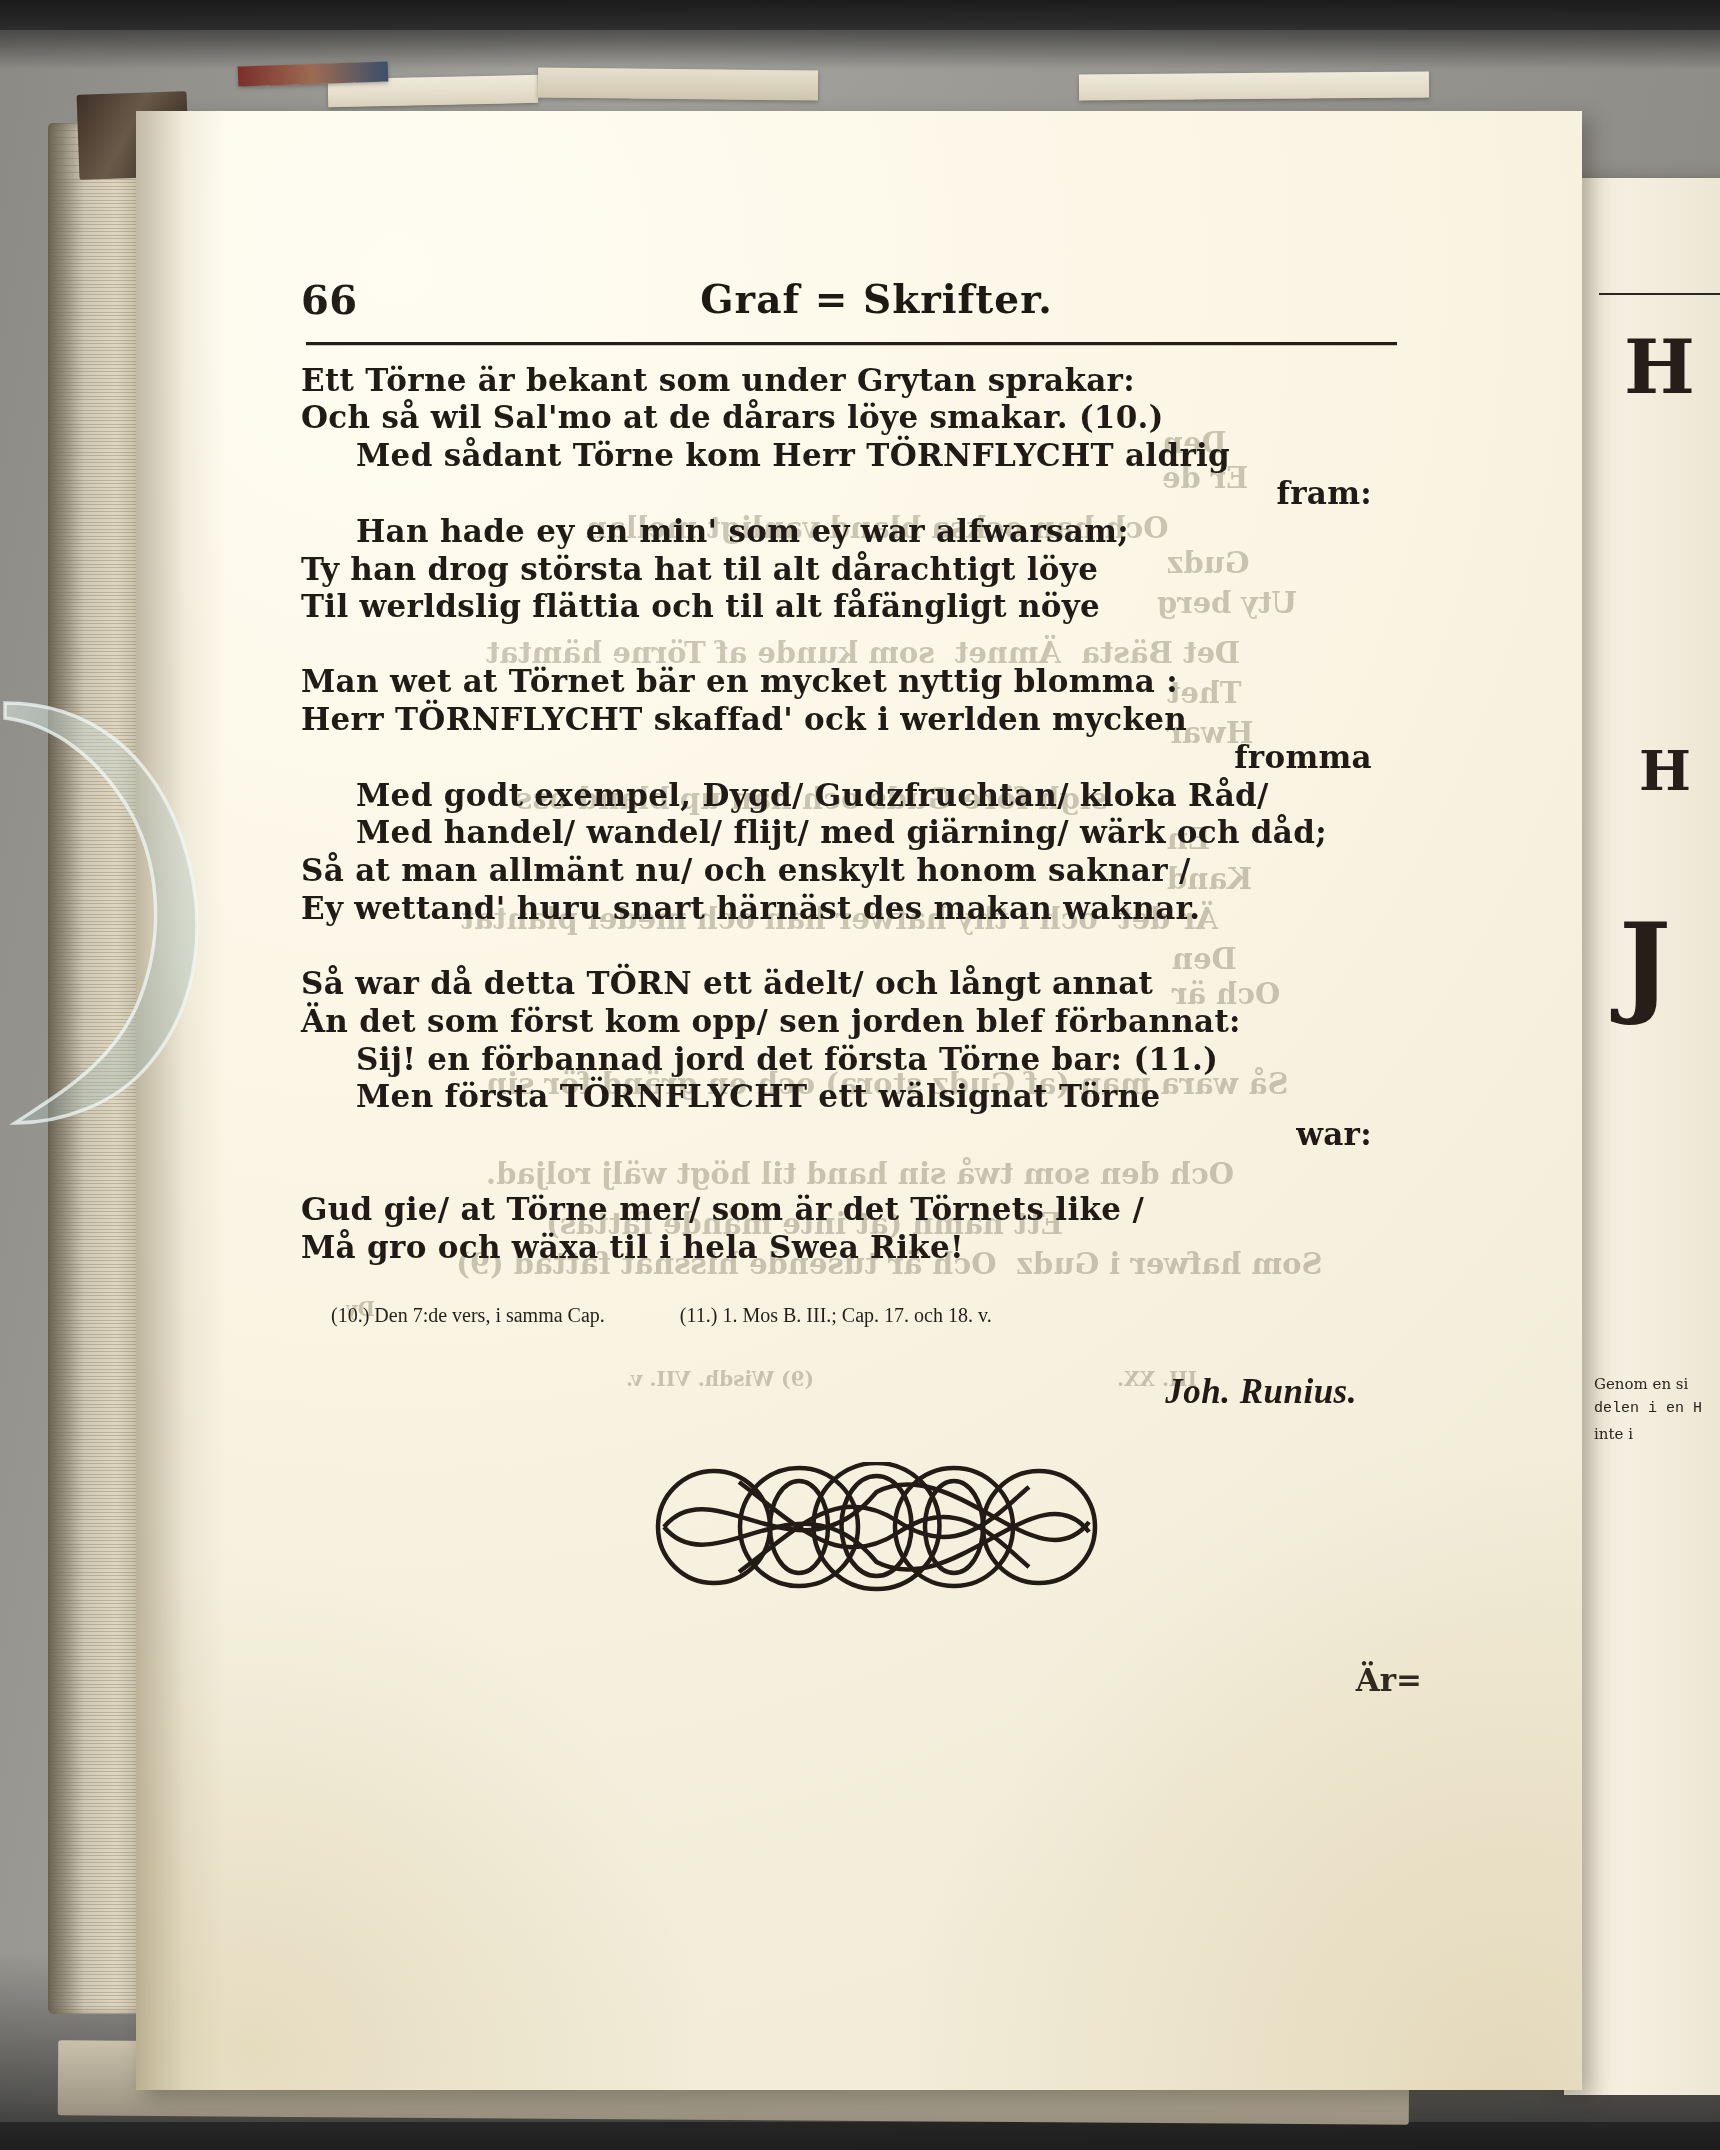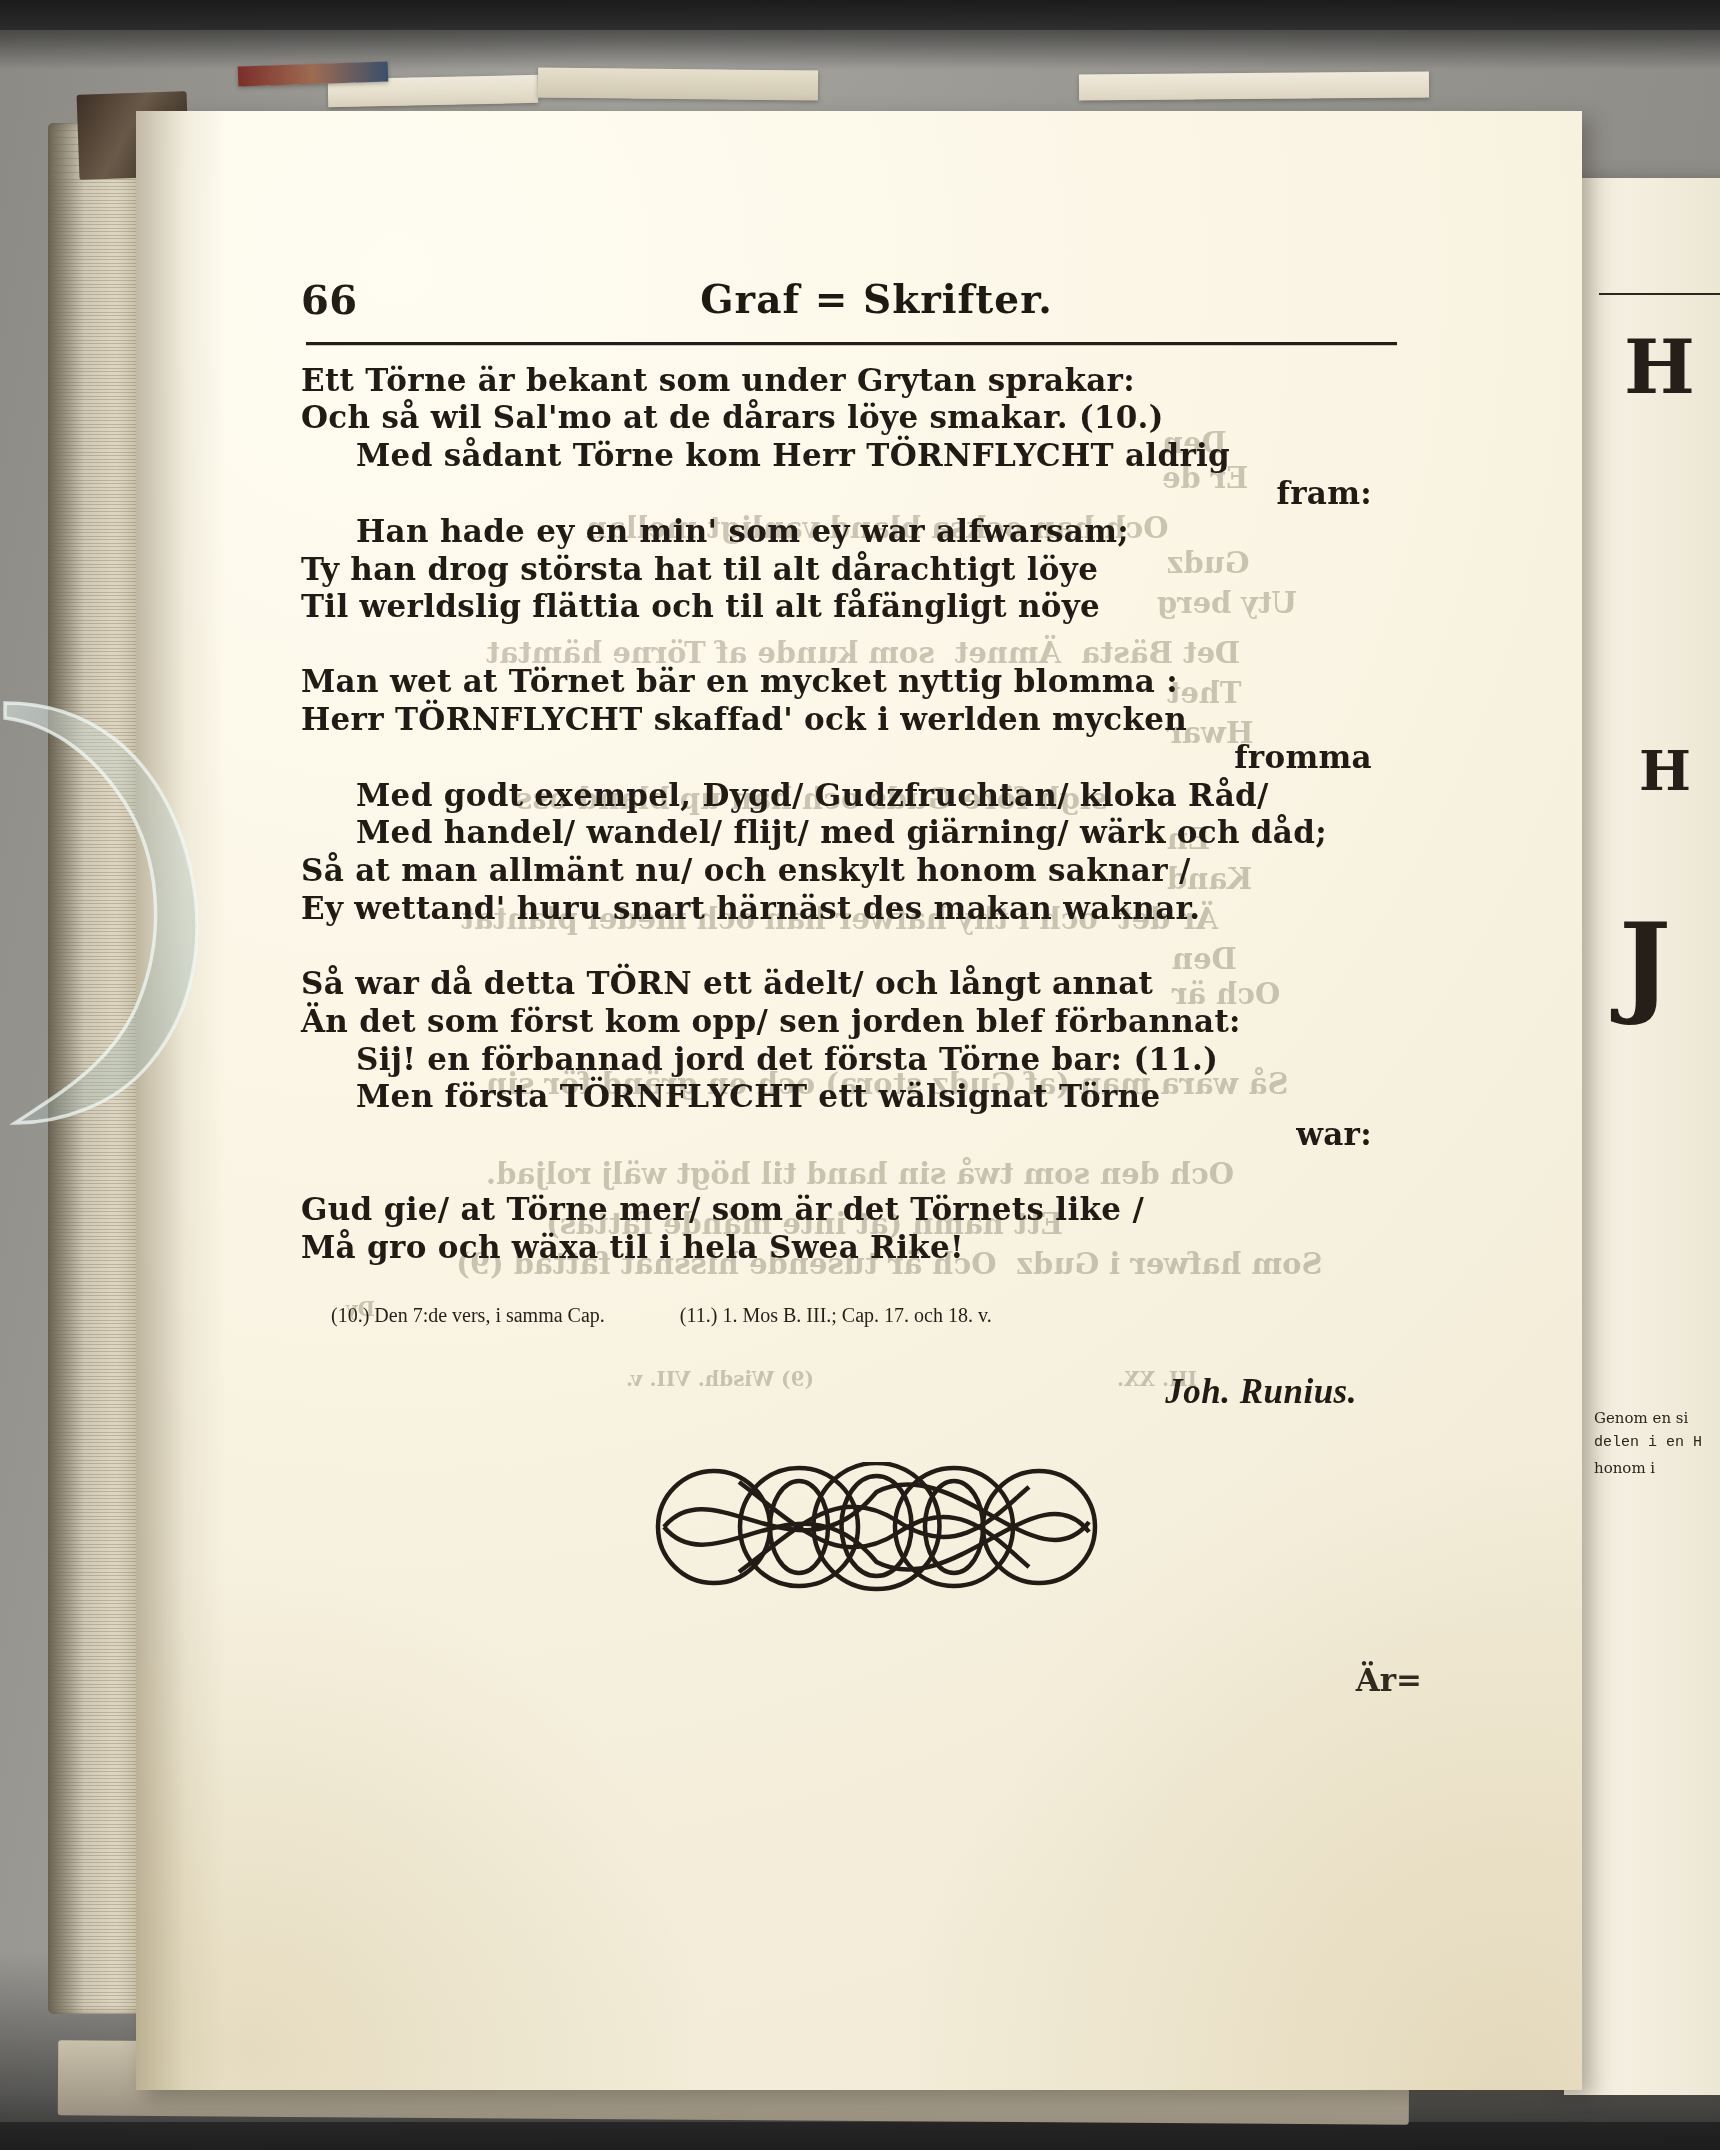--- a/index.html
+++ b/index.html
@@ -100,21 +100,20 @@
     position: absolute;
     font-family: "DejaVu Serif", serif;
     color: #241f19;
     font-weight: 700;
   }
   .page-right .text-frag {
     position: absolute;
     color: #2a251d;
     font-size: 15px;
     line-height: 1.35;
-    margin-top: 34px;
   }
 
   
   .page-left {
     position: absolute;
     left: 88px; top: 17.5px;
     width: 1446px; height: 1979px;
     background:
       radial-gradient(120% 90% at 18% 8%, #fffdf2 0%, #fbf6e6 45%, #f2ecd8 100%);
     box-shadow: 9px 8px 20px rgba(50,42,28,0.35);
@@ -270,21 +269,21 @@
   <div class="scrap" style="left:1031px; top:-20px; width:350px; height:26px; transform:rotate(-0.5deg);"></div>
   <div class="scrap" style="left:190px; top:-29px; width:150px; height:20px; background:linear-gradient(90deg,#7b2f2a,#9d6b52,#3b4f6b); transform:rotate(-2deg);"></div>
 
   <div class="page-right">
     <div class="rule"></div>
     <div class="decor-letter" style="left:60px; top:145px; font-size:75px;">H</div>
     <div class="decor-letter" style="left:75px; top:560px; font-size:55px;">H</div>
     <div class="decor-letter" style="left:55px; top:721px; font-size:110px;">J</div>
     <div class="text-frag" style="left:30px; top:1196px;">Genom en si</div>
     <div class="text-frag" style="left:30px; top:1221px;font-family:Liberation Mono, monospace;">delen i en H</div>
-    <div class="text-frag" style="left:30px; top:1246px;">honom i</div>
+    <div class="text-frag" style="left:30px; top:1246px;">inte i</div>
   </div>
 
   <div class="page-left">
 
     <div id="ghost-layer">
         <div class="ghost" style="left: 1026px; top: 315px;">Den</div>
         <div class="ghost" style="left: 1026px; top: 350px;">Er de</div>
         <div class="ghost" style="left: 450px; top: 400px;">Och han ocksa bland vanligt mellan</div>
         <div class="ghost" style="left: 1031px; top: 435px;">Gudz</div>
         <div class="ghost" style="left: 1021px; top: 475px;">Uty berg</div>

